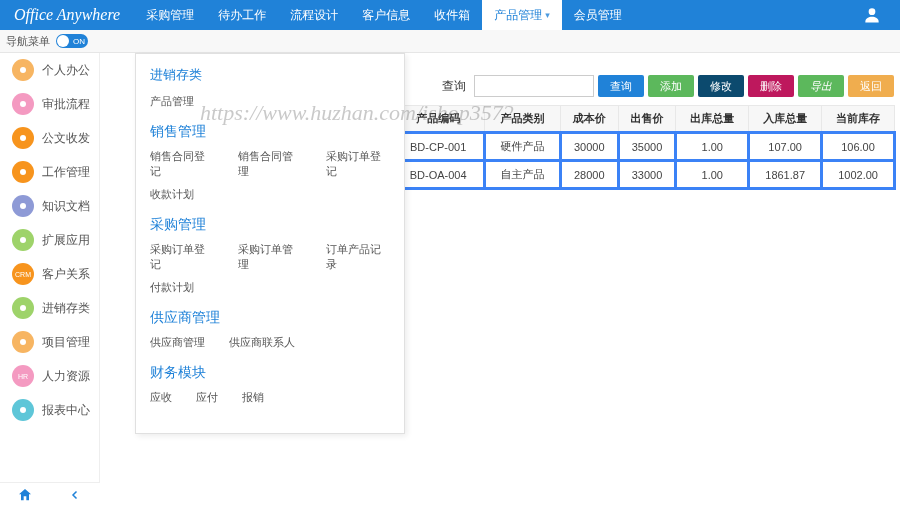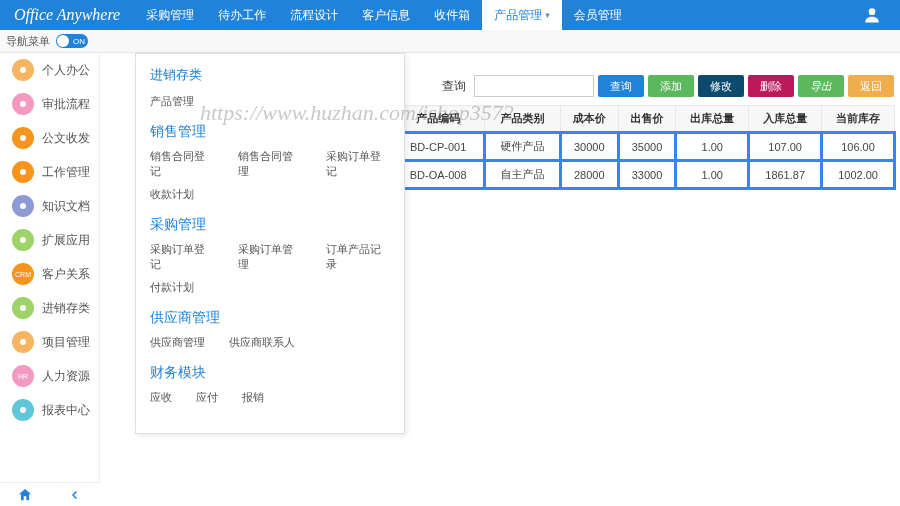--- a/index.html
+++ b/index.html
@@ -211,21 +211,21 @@
             <tr>
               <td>BD-CP-001</td>
               <td>硬件产品</td>
               <td>30000</td>
               <td>35000</td>
               <td>1.00</td>
               <td>107.00</td>
               <td>106.00</td>
             </tr>
             <tr>
-              <td>BD-OA-008</td>
+              <td>BD-OA-004</td>
               <td>自主产品</td>
               <td>28000</td>
               <td>33000</td>
               <td>1.00</td>
               <td>1861.87</td>
               <td>1002.00</td>
             </tr>
           </tbody>
       </table>
     </div>

